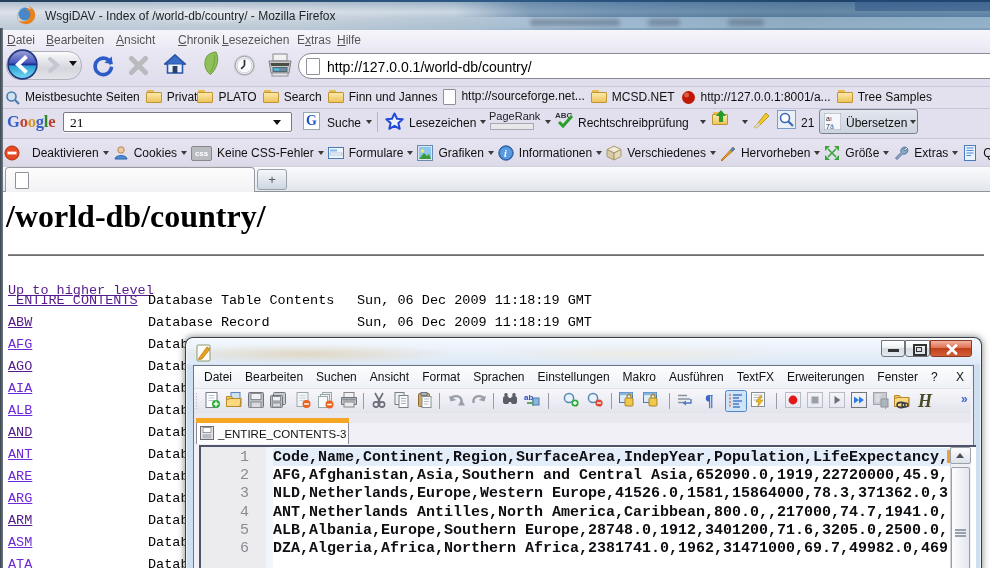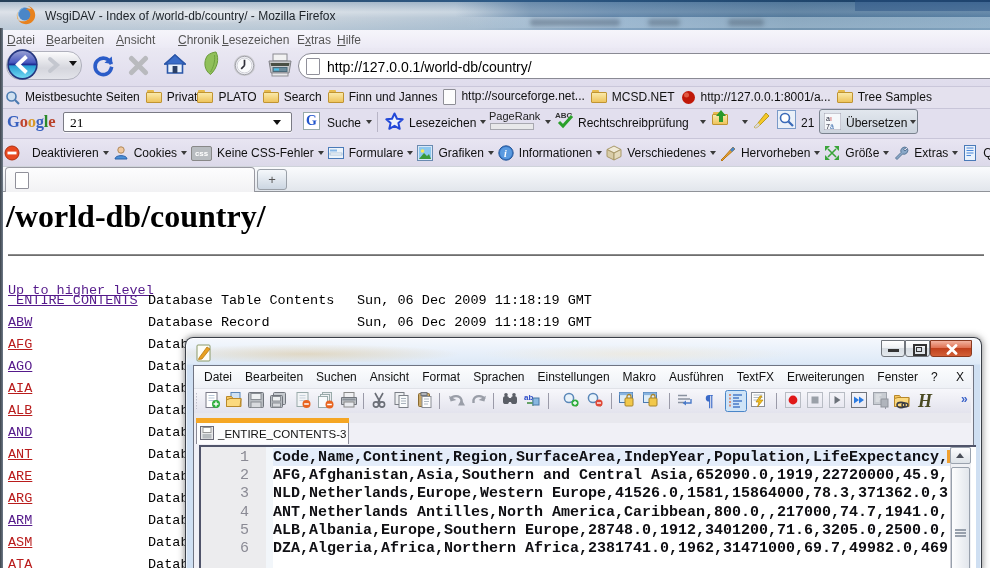--- a/index.html
+++ b/index.html
@@ -29,21 +29,21 @@
 .folder .body{position:absolute;left:0;top:2px;width:14px;height:9px;background:linear-gradient(#fae9a9,#eec45c);border:1px solid #c09432;border-radius:1px}
 .page{width:11px;height:14px;background:#fdfdfd;border:1px solid #8e8e96;border-radius:1px;margin-right:5px;position:relative;flex:none}
 
 #h1{left:6px;top:198px;font-family:"Liberation Serif",serif;font-weight:bold;font-size:32px;color:#000}
 #hr{left:8px;top:254px;width:976px;height:2px;background:linear-gradient(#9a9a9a,#5f5f5f)}
 .mrow{position:absolute;left:8px;font-family:"Liberation Mono",monospace;font-size:13.5px;line-height:18px;white-space:pre;color:#000}
 .mrow a{text-decoration:underline}
 .mrow .sp2{position:absolute;left:140px;top:0}
 .mrow .sp3{position:absolute;left:349px;top:0}
 a.v{color:#551a8b}
-a.n{color:#b91c1c}
+a.n{color:#6d28d9}
 
 #npp{left:185px;top:337px;width:795px;height:232px;border-radius:8px 8px 0 0;
  background:linear-gradient(#f5f8fd,#dde9f7 26px,#cfdff2 27px);
  border:1px solid #3a3f47;border-bottom:none;
  box-shadow:0 0 6px 1px rgba(70,70,70,0.55), inset 0 1px 0 rgba(255,255,255,0.85), inset 1px 0 0 rgba(255,255,255,0.6), inset -1px 0 0 rgba(255,255,255,0.6);}
 #npp .in{position:absolute}
 #nppclient{left:7px;top:27px;width:779px;height:205px;border:1px solid #6f7482;border-bottom:none;background:#f0f0f6}
 #ntitle{left:30px;top:9px;font-size:12px;color:#15151a;white-space:nowrap}
 .capbtn{position:absolute;top:2px;height:17px;box-sizing:border-box;border:1px solid #70757c;background:linear-gradient(#ffffff,#eef1f4 45%,#d5dbe1 46%,#e4e9ee);}
 #nmenu{left:8px;top:28px;width:777px;height:23px;background:linear-gradient(#fcfdfe,#eef1f6);border-bottom:1px solid #e0e2e8;box-sizing:border-box}

